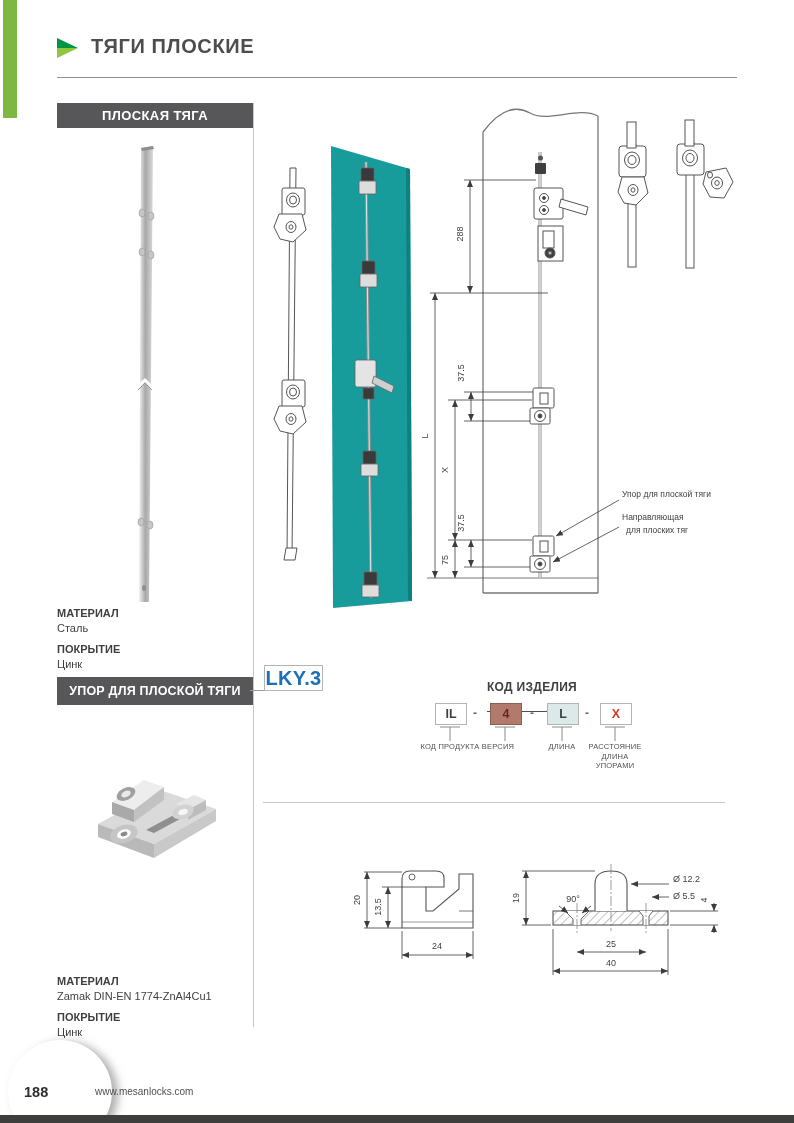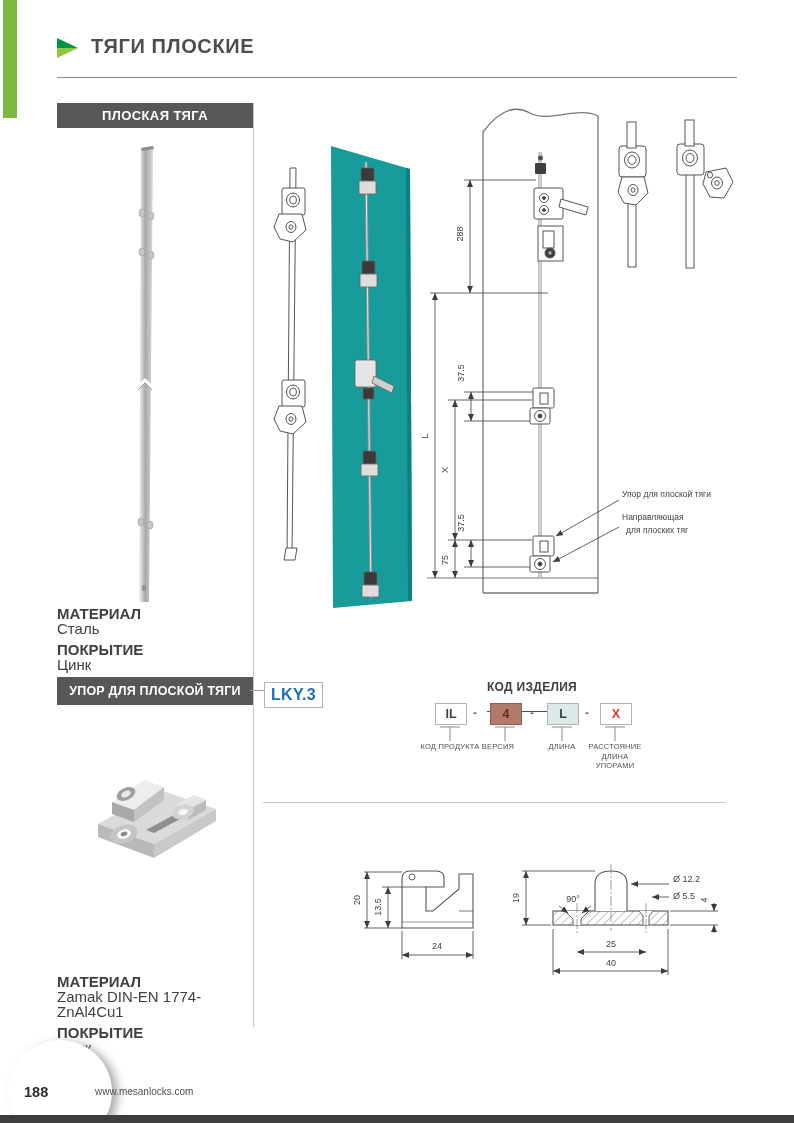--- a/index.html
+++ b/index.html
@@ -15,29 +15,29 @@
 
   
   .banner{background:#57575a;color:#ffffff;font-weight:bold;text-align:center;}
   .banner1{left:57px;top:103px;width:196px;height:25px;line-height:25px;font-size:13px;letter-spacing:0.4px;}
   .banner2{left:57px;top:677px;width:196px;height:28px;line-height:28px;font-size:12.5px;letter-spacing:0.2px;}
 
   .vdivider{left:253px;top:103px;width:1px;height:924px;background:#c8c8c8;}
   .hdivider{left:263px;top:802px;width:462px;height:1px;background:#c8c8c8;}
 
   
-  .mat{left:57px;width:190px;font-size:15px;line-height:15px;color:#3f3f42;}
+  .mat{left:57px;width:190px;font-size:11px;line-height:15px;color:#3f3f42;}
   .mat1{top:606px;} .mat2{top:974px;}
   .mat .lbl{font-weight:bold;}
   .mat .gap{height:6px;}
 
   
   .lky-connector{left:250px;top:690px;width:14px;height:1px;background:#9a9a9a;}
-  .lky-box{left:264px;top:682px;width:57px;height:24px;border:1.5px solid #b3b3b3;background:#fff;
-           color:#1d70b7;font-weight:bold;font-size:16px;text-align:center;line-height:24px;letter-spacing:0.3px;}
+  .lky-box{left:264px;top:665px;width:57px;height:24px;border:1.5px solid #b3b3b3;background:#fff;
+           color:#1d70b7;font-weight:bold;font-size:20px;text-align:center;line-height:24px;letter-spacing:0.3px;}
 
   
   .code-title{left:420px;top:680px;width:224px;text-align:center;font-size:12px;font-weight:bold;color:#3f3f42;}
   .code-title span{display:inline-block;border-bottom:1.6px solid #4f4f52;padding-bottom:17px;letter-spacing:0.3px;}
   .code-box{top:703px;width:30px;height:20px;border:1.5px solid #b3b3b3;background:#fff;text-align:center;
             line-height:20px;font-size:12.5px;font-weight:bold;color:#3f3f42;}
   .code-box.v4{background:#b17a6c;border-color:#8d5f52;color:#6f2619;}
   .code-box.vL{background:#dbeae8;}
   .code-box.vX{color:#d4372a;}
   .code-dash{top:703px;width:12px;text-align:center;font-weight:bold;color:#6a6a6a;line-height:20px;font-size:12px;}

